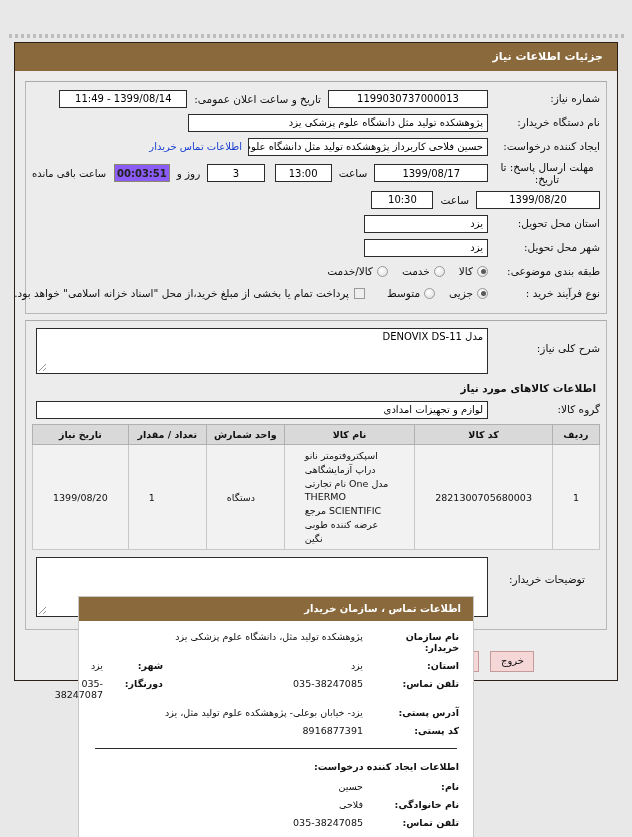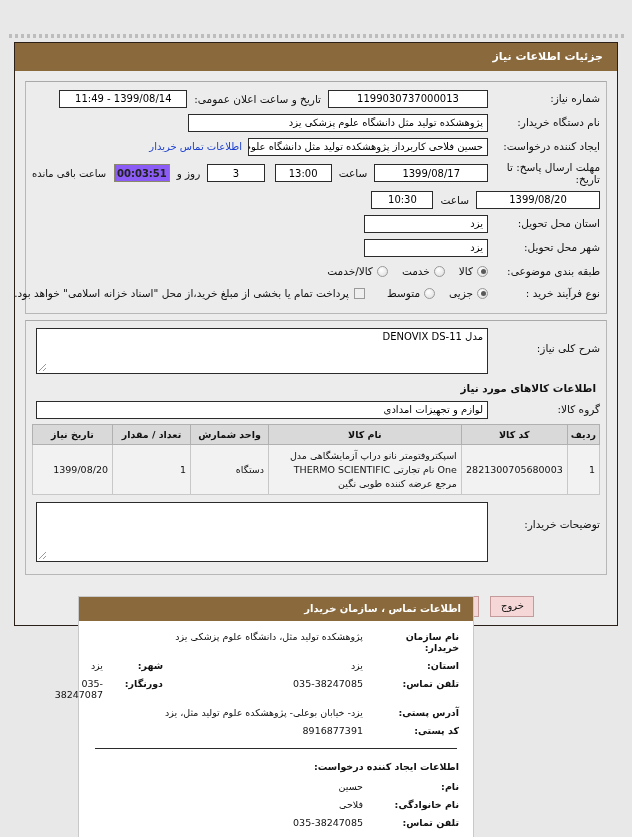--- a/index.html
+++ b/index.html
@@ -77,21 +77,21 @@
   }
   .lbl {
     font-size: 10.5px;
     color: #111;
     text-align: right;
     padding-left: 6px;
     flex: 0 0 112px;
     line-height: 1.25;
     font-weight: 500;
   }
-  .lbl.two-line { line-height: 1.15; }
+  .lbl.two-line { line-height: 1.15; text-align: center; }
 
   .fld {
     background: #ffffff;
     border: 1px solid #2b2b2b;
     height: 18px;
     font-size: 10px;
     color: #000;
     display: flex;
     align-items: center;
     padding: 0 4px;
@@ -218,22 +218,22 @@
     font-weight: bold;
     color: #111;
     padding: 4px 3px;
     text-align: center;
     white-space: nowrap;
   }
   table.items td {
     border: 1px solid #c8c8c8;
     font-size: 9.5px;
     color: #111;
-    padding: 4px 4px;
-    text-align: right;
+    padding: 4px 20px;
+    text-align: left;
     background: #f2f2f2;
     vertical-align: middle;
   }
   td.name-cell { text-align: right; line-height: 1.45; background:#f2f2f2; }
 
   
   .btnbar {
     display: flex;
     justify-content: center;
     gap: 11px;

